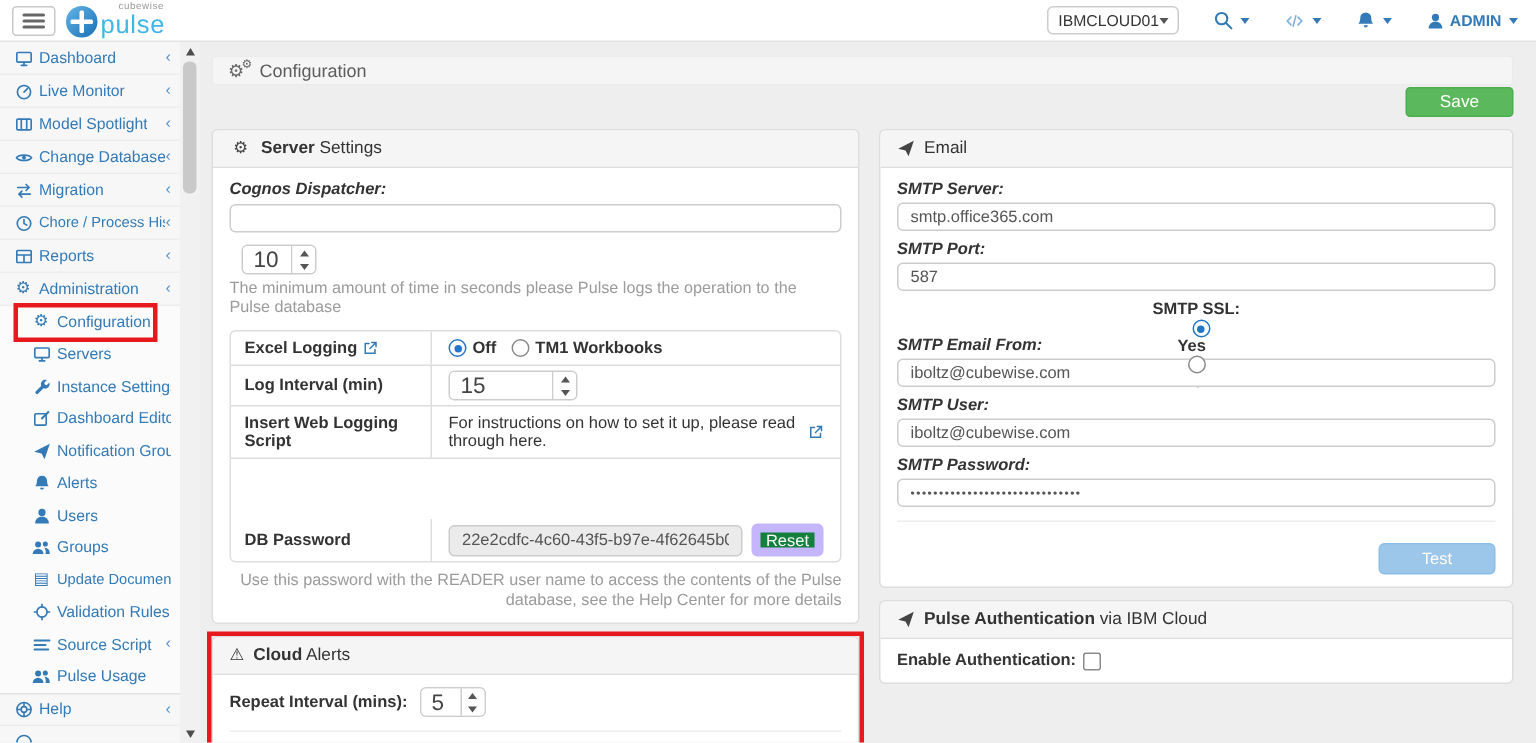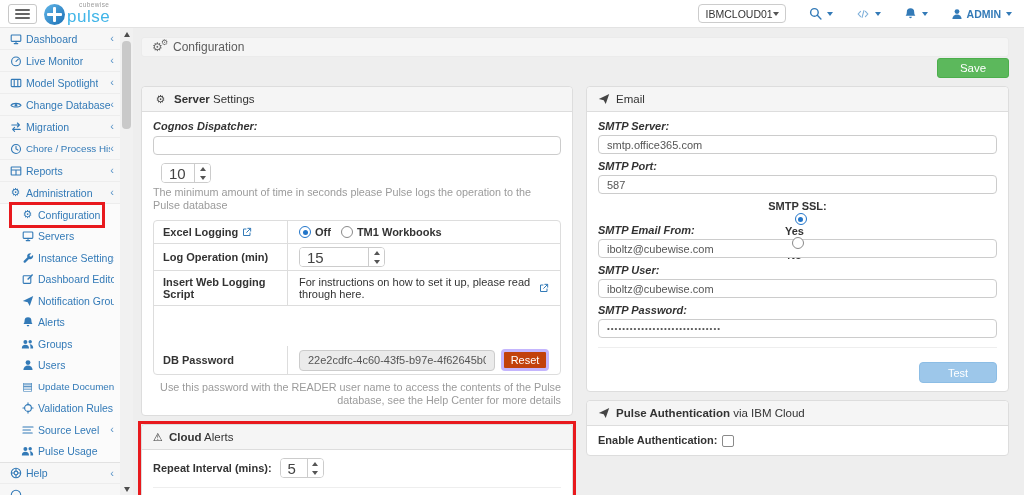--- a/index.html
+++ b/index.html
@@ -95,21 +95,21 @@
   .scell-r { flex:1; padding:3px 11px; display:flex; align-items:center; }
   .radio { width:12px; height:12px; border:1px solid #8a8a8a; border-radius:50%; display:inline-block;
     background:#fff; position:relative; flex:none; cursor:pointer; vertical-align:-2px; }
   .radio.checked { border-color:#2275c9; }
   .radio.checked::after { content:""; position:absolute; left:2.5px; top:2.5px; width:5px; height:5px; border-radius:50%; background:#2275c9; }
   .ropt { font-weight:bold; margin:0 10px 0 4px; font-size:11px; }
   .chk { width:12px; height:12px; border:1px solid #8a8a8a; border-radius:2px; background:#fff;
     display:inline-block; vertical-align:-2px; margin-left:5px; cursor:pointer; flex:none; }
   .dbpw { flex:1; height:21px; background:#ebebeb; border:1px solid #ccc; border-radius:4px;
     color:#555; font-size:11px; padding:0 8px; font-family:"Liberation Sans","DejaVu Sans",sans-serif; }
-  .btn-reset { width:48px; height:22px; margin-left:6px; background:#c2410c; border:3px solid #c4b5fd;
+  .btn-reset { width:48px; height:22px; margin-left:6px; background:#15803d; border:6px solid #c4b5fd;
     border-radius:4px; color:#fff; font-size:11px; cursor:pointer; flex:none; }
   .tbl-help { margin-top:6px; text-align:right; font-size:10.8px; color:#9b9b9b; line-height:13px; }
   .grp { margin-bottom:6px; }
   .grp .lblrow { margin-bottom:2px; }
   hr.div { border:0; border-top:1px solid #eee; margin:9px 0; }
   .btn-test { float:right; width:78px; height:21px; margin-top:5px; background:#9dc7ea; border:1px solid #8cbde5;
     border-radius:4px; color:#fff; font-size:11px; cursor:pointer; }
   .warn-ic { font-size:11px; color:#333; line-height:1; }
   .extlink { color:#337ab7; display:inline-flex; cursor:pointer; }
   .ssl-row { display:flex; align-items:center; height:16px; margin:2px 0 8px;flex-direction:column; }
@@ -284,58 +284,58 @@
   <div class="ssub">
     <span class="sic">
         <svg class="ic" width="12" height="12" viewBox="0 0 12 12" fill="currentColor">
           <path d="M6 1.2a3.4 3.4 0 0 1 3.4 3.4c0 2.5.9 3.2 1.2 3.5H1.4c.3-.3 1.2-1 1.2-3.5A3.4 3.4 0 0 1 6 1.2zM4.7 9.1a1.3 1.3 0 0 0 2.6 0z"></path>
         </svg>
       </span>
     <span class="slbl">Alerts</span>
   </div>
   <div class="ssub">
     <span class="sic">
+        <svg class="ic" width="12" height="12" viewBox="0 0 12 12" fill="currentColor">
+          <circle cx="6" cy="3.6" r="2.4"></circle>
+          <path d="M1.4 11a4.6 4.6 0 0 1 9.2 0z"></path>
+        </svg>
+      </span>
+    <span class="slbl">Users</span>
+  </div>
+  <div class="ssub">
+    <span class="sic">
         <svg class="ic" width="13" height="12" viewBox="0 0 13 12" fill="currentColor">
           <circle cx="4.4" cy="4" r="2"></circle>
           <path d="M.8 10.4a3.6 3.6 0 0 1 7.2 0z"></path>
           <circle cx="9.2" cy="3.7" r="1.7"></circle>
           <path d="M8.6 6.2a3.3 3.3 0 0 1 3.4 4.2H9.3a5 5 0 0 0-.7-4.2z"></path>
         </svg>
       </span>
     <span class="slbl">Groups</span>
   </div>
   <div class="ssub">
-    <span class="sic">
-        <svg class="ic" width="12" height="12" viewBox="0 0 12 12" fill="currentColor">
-          <circle cx="6" cy="3.6" r="2.4"></circle>
-          <path d="M1.4 11a4.6 4.6 0 0 1 9.2 0z"></path>
-        </svg>
-      </span>
-    <span class="slbl">Users</span>
-  </div>
-  <div class="ssub">
     <span class="sic">▤</span>
     <span class="slbl" style="font-size:9.8px">Update Documentation</span>
   </div>
   <div class="ssub">
     <span class="sic">
         <svg class="ic" width="12" height="12" viewBox="0 0 12 12" fill="none" stroke="currentColor" stroke-width="1.1" stroke-linecap="round">
           <circle cx="6" cy="6" r="3.4"></circle>
           <path d="M6 .9v1.8M6 9.3v1.8M.9 6h1.8M9.3 6h1.8"></path>
         </svg>
       </span>
     <span class="slbl">Validation Rules</span>
   </div>
   <div class="ssub">
     <span class="sic">
         <svg class="ic" width="12" height="12" viewBox="0 0 12 12" fill="none" stroke="currentColor" stroke-width="1.2" stroke-linecap="round">
           <path d="M1 3h10M1 6h7.4M1 9h9.2"></path>
         </svg>
       </span>
-    <span class="slbl">Source Level</span>
+    <span class="slbl">Source Script</span>
     <span class="schev">‹</span>
   </div>
   <div class="ssub">
     <span class="sic">
         <svg class="ic" width="13" height="12" viewBox="0 0 13 12" fill="currentColor">
           <circle cx="4.4" cy="4" r="2"></circle>
           <path d="M.8 10.4a3.6 3.6 0 0 1 7.2 0z"></path>
           <circle cx="9.2" cy="3.7" r="1.7"></circle>
           <path d="M8.6 6.2a3.3 3.3 0 0 1 3.4 4.2H9.3a5 5 0 0 0-.7-4.2z"></path>
         </svg>
@@ -423,21 +423,21 @@
               </div>
               <div class="scell-r">
                 <span class="radio checked"></span>
                 <span class="ropt">Off</span>
                 <span class="radio"></span>
                 <span class="ropt">TM1 Workbooks</span>
               </div>
             </div>
             <div class="srow">
               <div class="scell-l">
-                  <span>Log Operation (min)</span>
+                  <span>Log Interval (min)</span>
                 </div>
               <div class="scell-r">
                 <span class="spin" style="margin-left:0">
                   <input class="spin-val" style="width: 68px;" value="15">
                   <span class="spin-btns">
                     <span class="spin-up"></span>
                     <span class="spin-dn"></span>
                   </span>
                 </span>
               </div>

